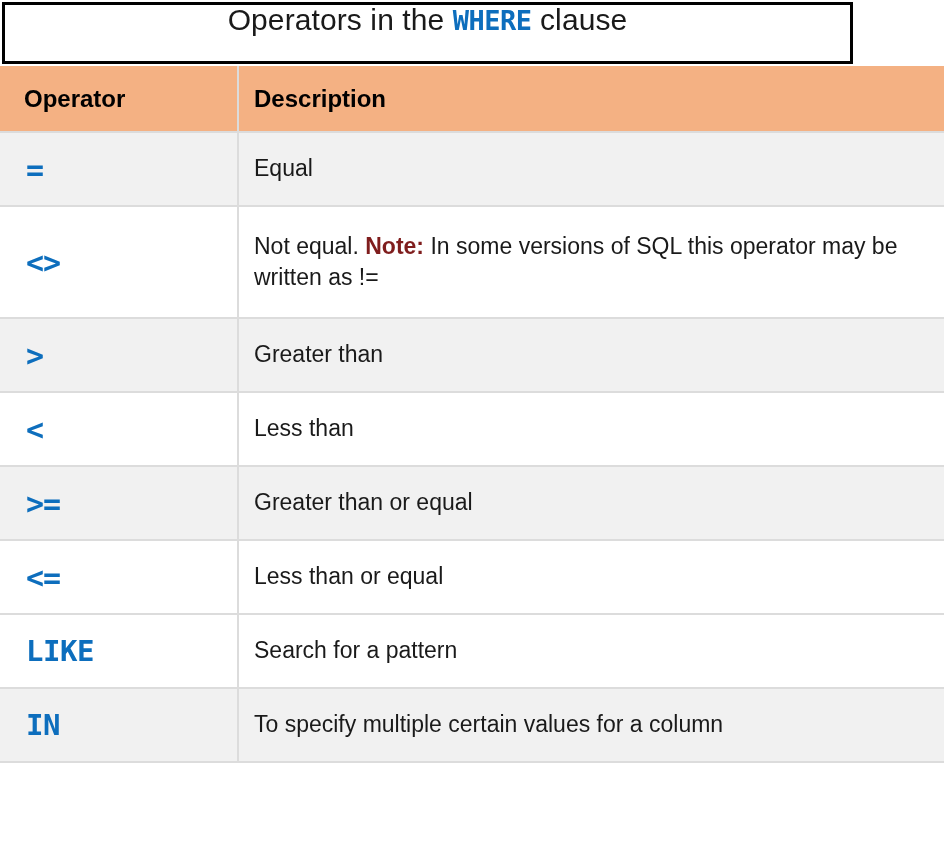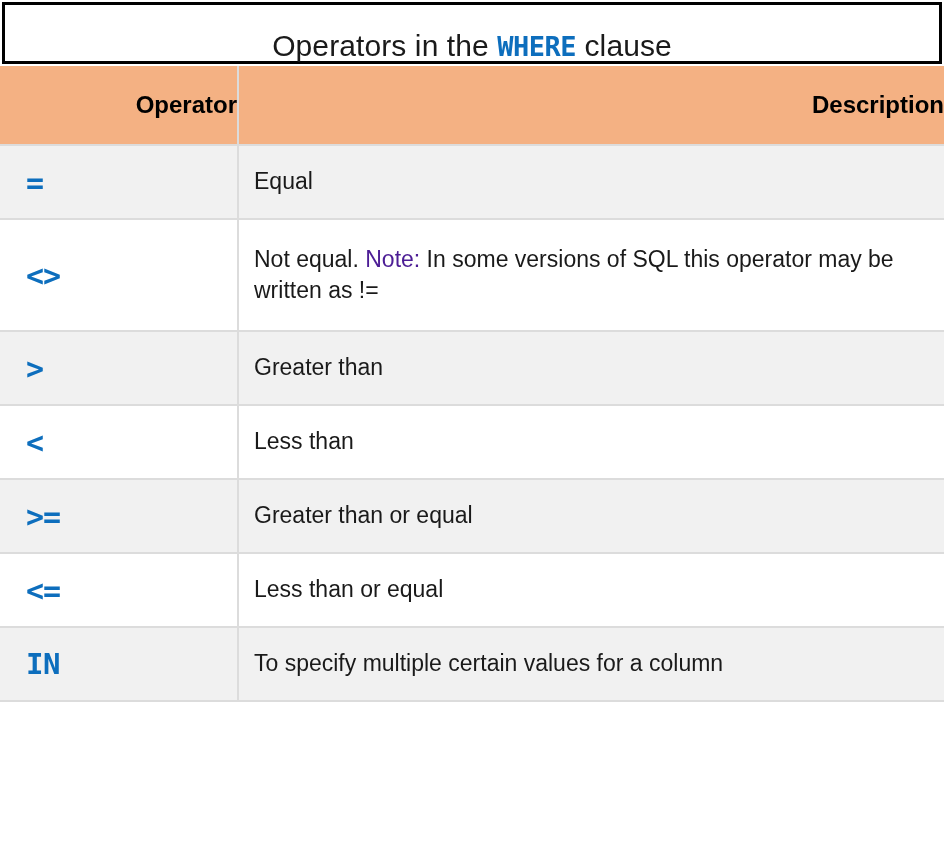--- a/index.html
+++ b/index.html
@@ -21,26 +21,26 @@
     height: 847px;
     position: relative;
     background: #ffffff;
   }
 
   
   .title-box {
     position: absolute;
     left: 2px;
     top: 2px;
-    width: 940px;
+    width: 851px;
     height: 62px;
     background: #ffffff;
     border: 3px solid #000000;
     display: flex;
-    align-items: flex-end;
+    align-items: flex-start;
     justify-content: center;
   }
   .title-text {
     font-size: 30px;
     color: #1a1a1a;
     font-weight: 400;
     letter-spacing: 0.1px;
     line-height: 1;
     white-space: nowrap;
   }
@@ -70,24 +70,24 @@
     vertical-align: middle;
     border-right: 2px solid #DCDCDC;
     border-bottom: 2px solid #DCDCDC;
   }
   .op-table th:last-child,
   .op-table td:last-child { border-right: none; margin-top: 34px; }
 
   
   thead tr { background: #F4B183; }
   thead th {
-    height: 79px;
+    height: 66px;
     border-right: 2px solid #E8C3A5;
     border-bottom: none;
-    text-align: right;
+    text-align: left;
   }
   thead th .hdr {
     font-size: 24px;
     font-weight: 700;
     color: #000000;
     padding-left: 24px;
     display: block;
   }
   thead th.dsc-h .hdr { padding-left: 15px; }
 
@@ -110,21 +110,21 @@
   .op-cell.word { font-size: 29px; letter-spacing: -0.5px; }
 
   .dsc-cell {
     font-size: 23px;
     color: #1a1a1a;
     padding-left: 15px;
     padding-right: 26px;
     line-height: 1.35;
     font-weight: 400;
   }
-  .dsc-cell b { font-weight: 400; color: #4c1d95; }
+  .dsc-cell b { font-weight: 700; color: #7f1d1d; }
 </style>
 </head>
 <body>
 
 <div class="sheet">
 
   <div class="title-box">
     <div class="title-text">
       <span>Operators in the </span><span class="kw">WHERE</span><span> clause</span>
     </div>
@@ -175,20 +175,26 @@
           <td>
             <div class="dsc-cell"><span>Greater than or equal</span></div>
           </td>
         </tr>
         <tr class="even">
           <td><span class="op-cell">&lt;=</span></td>
           <td>
             <div class="dsc-cell"><span>Less than or equal</span></div>
           </td>
         </tr>
+        <tr class="even">
+          <td><span class="op-cell word">LIKE</span></td>
+          <td>
+            <div class="dsc-cell"><span>Search for a pattern</span></div>
+          </td>
+        </tr>
         <tr class="odd">
           <td><span class="op-cell word">IN</span></td>
           <td>
             <div class="dsc-cell"><span>To specify multiple certain values for a column</span></div>
           </td>
         </tr>
       </tbody>
   </table>
 
 </div>

